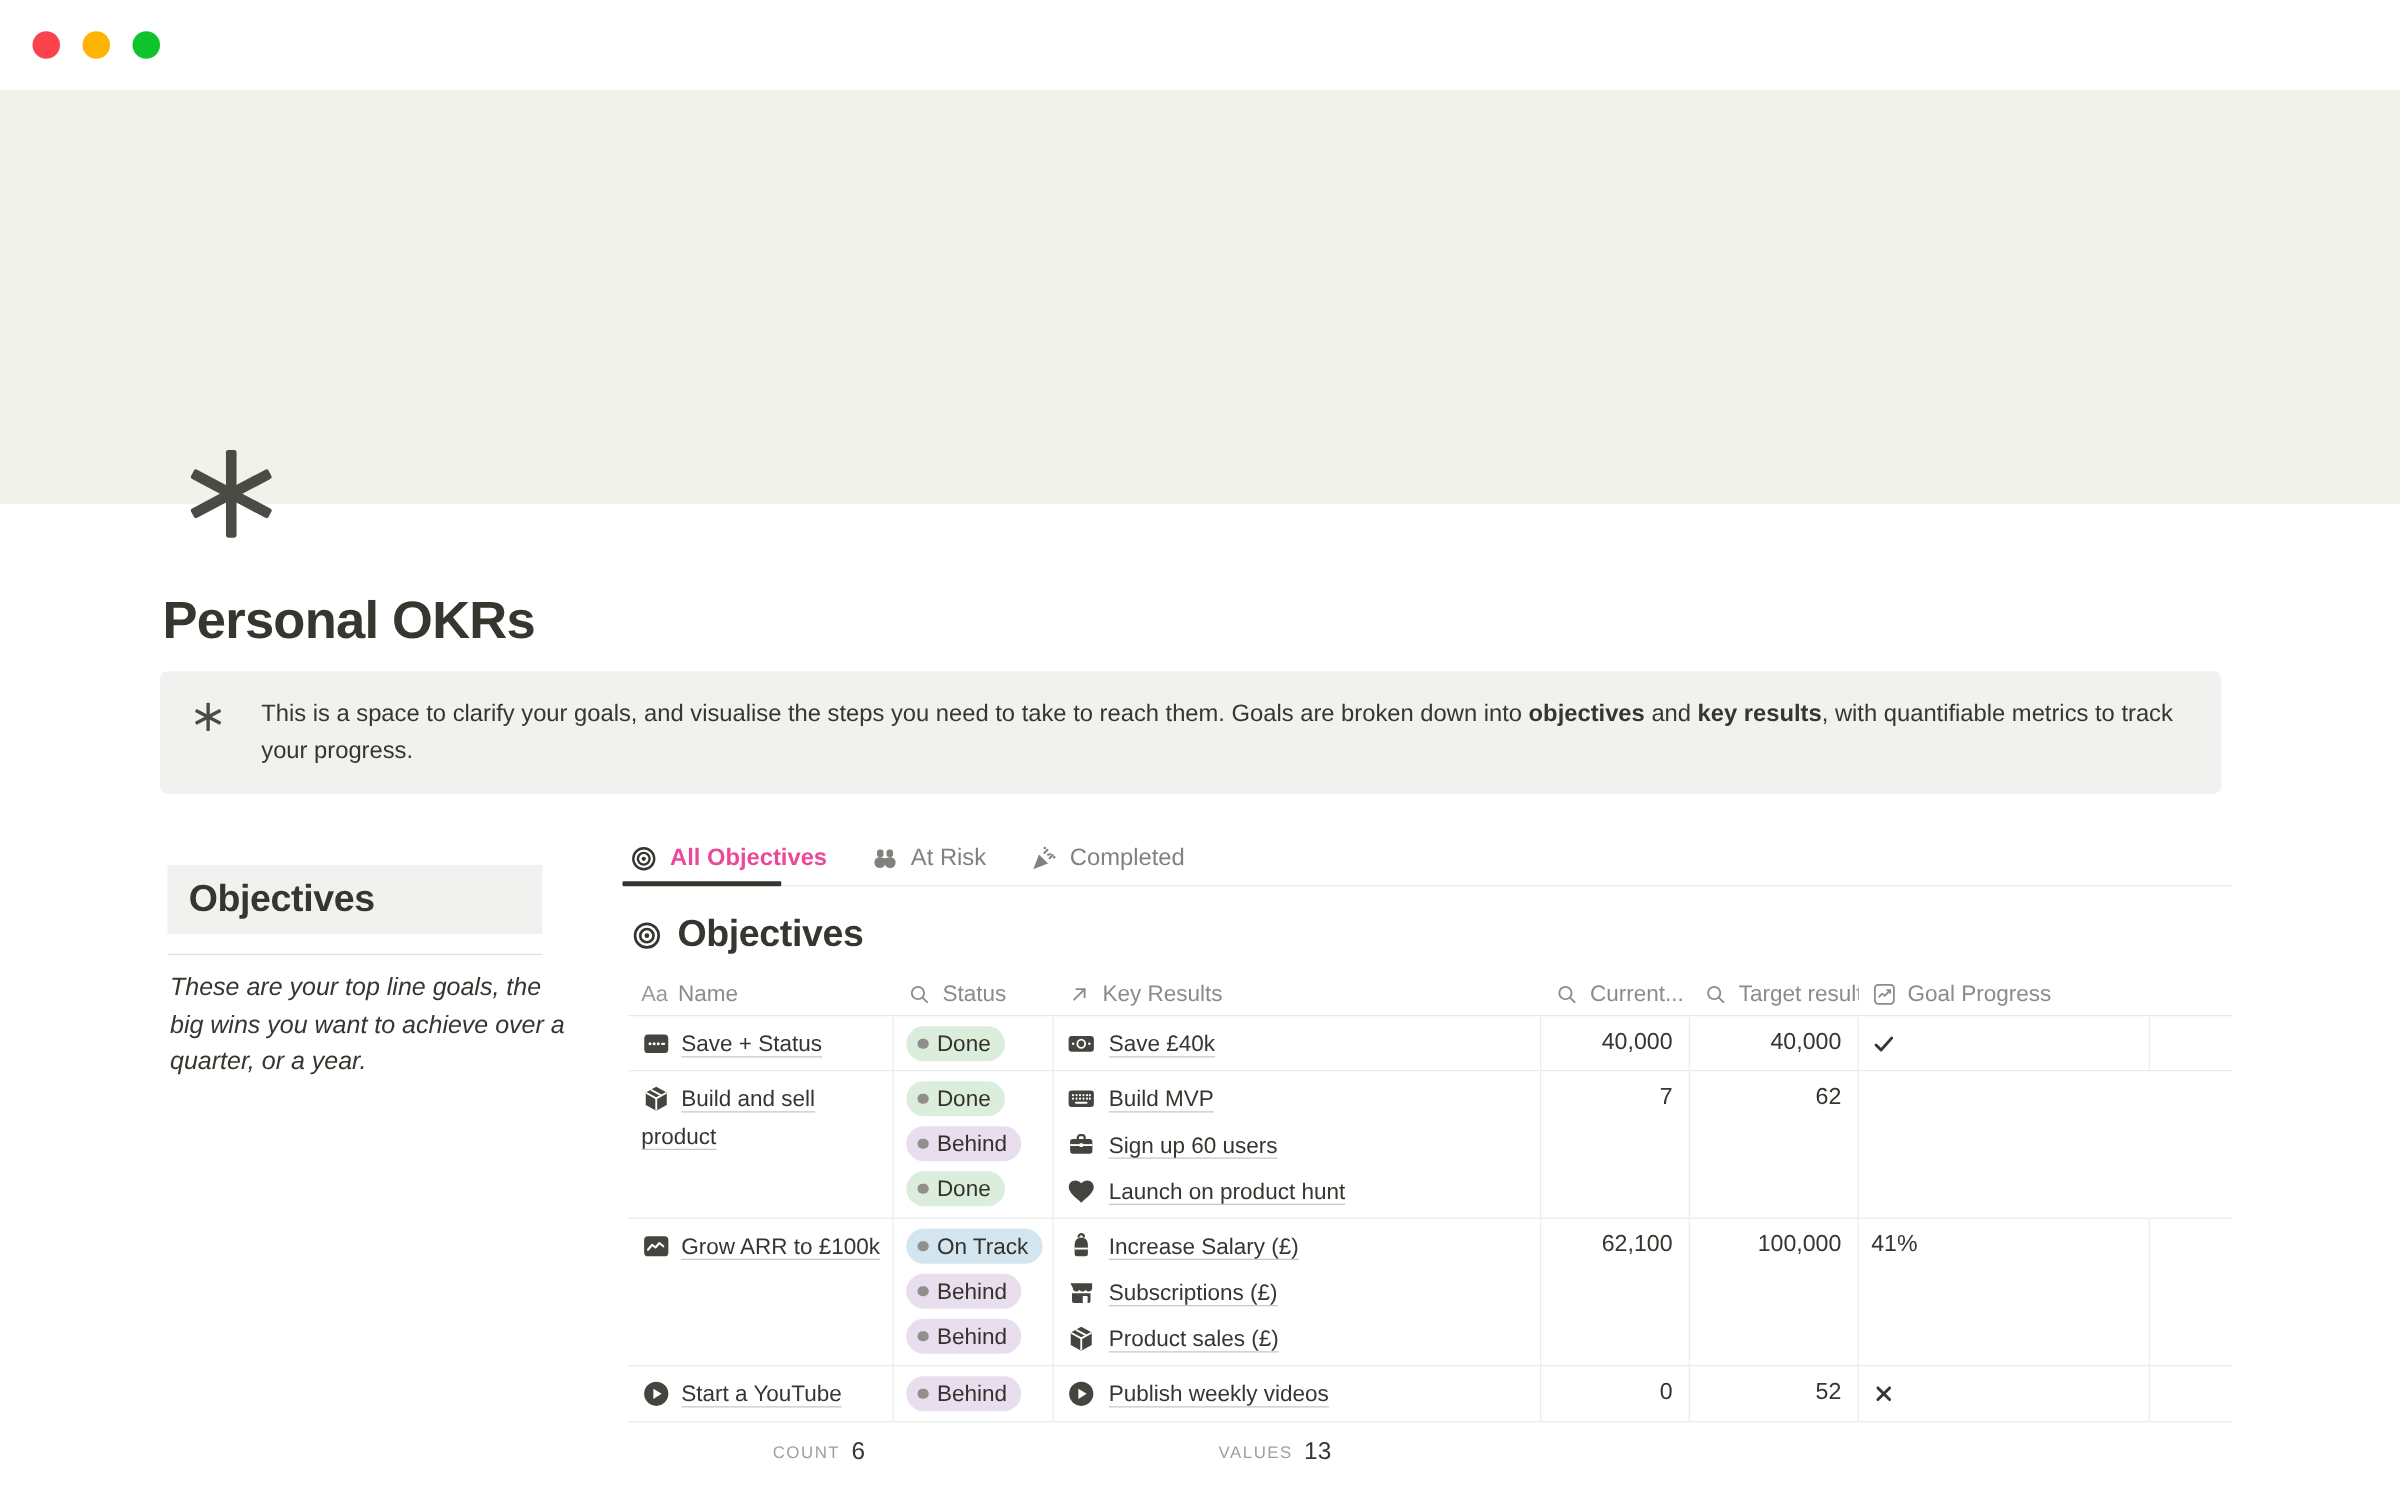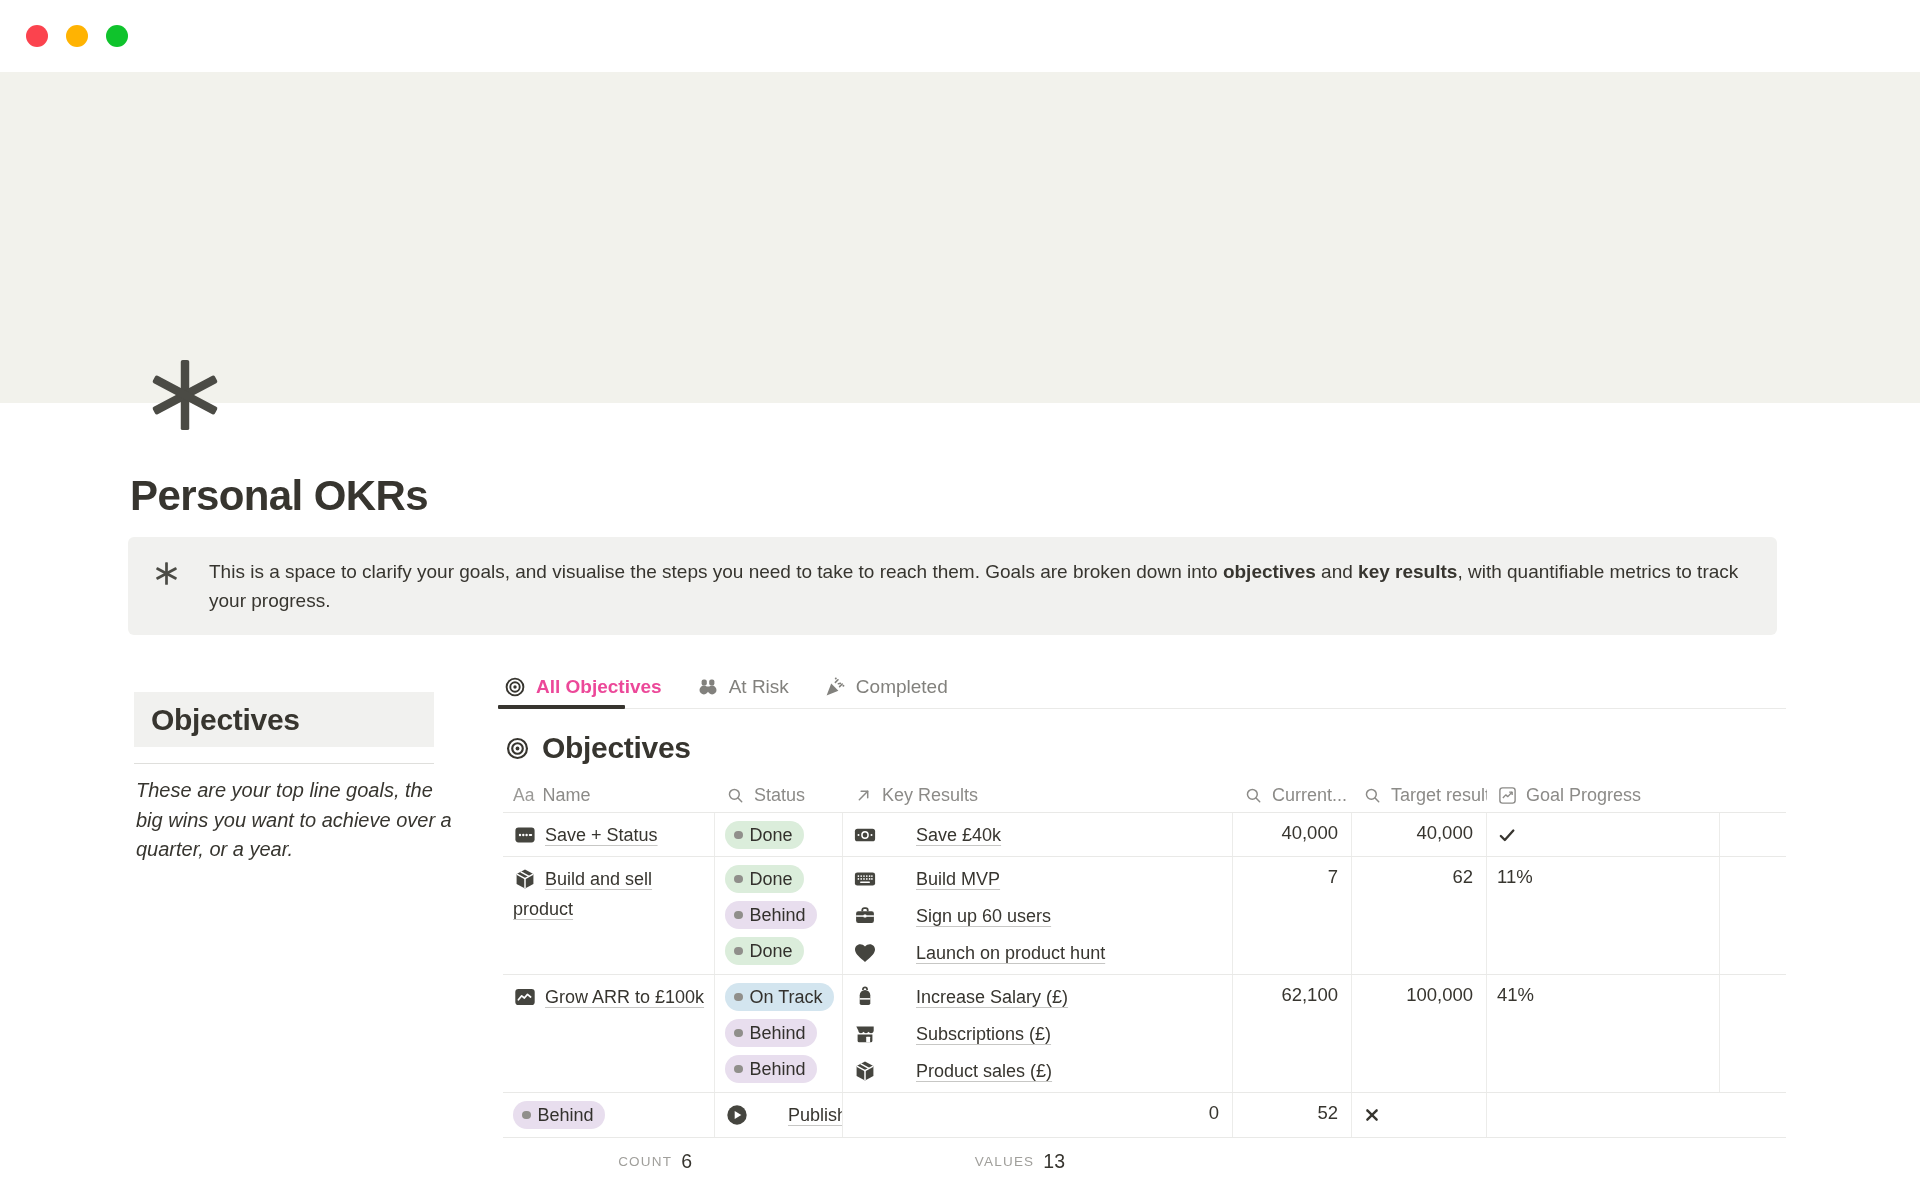--- a/index.html
+++ b/index.html
@@ -52,21 +52,21 @@
   .td.name { padding:7px 6px 7px 10px; font-size:18px; font-weight:500; line-height:30px; }
   .icon-inline { display:inline-block; width:24px; height:24px; vertical-align:-6px; margin-right:8px; }
   .icon-inline svg { width:24px; height:24px; display:block; }
   .link-text { text-decoration:underline; text-decoration-color:rgba(55,53,47,0.28); text-decoration-thickness:1px; text-underline-offset:3.5px; cursor:pointer; }
 
   .td.status { display:flex; flex-direction:column; align-items:flex-start; gap:8px; padding:8px 6px 6px 10px; }
   .pill { display:inline-flex; align-items:center; height:28px; border-radius:14px; padding:0 11px 0 9px; font-size:18px; color:#33312D; white-space:nowrap; cursor:pointer; }
   .pill .pdot { width:8.5px; height:8.5px; border-radius:50%; margin-right:7px; flex:none; }
 
   .td.kr { display:flex; flex-direction:column; gap:7px; padding:7px 6px 6px 10px; }
-  .kr-item { display:flex; align-items:center; font-size:18px; font-weight:500; line-height:30px; min-height:30px; white-space:nowrap;gap:29px; }
+  .kr-item { display:flex; align-items:center; font-size:18px; font-weight:500; line-height:30px; min-height:30px; white-space:nowrap; }
   .kr-item svg { width:24px; height:24px; margin-right:10px; flex:none; display:block; }
 
   .td.num { text-align:right; font-size:18.5px; padding:9px 13px 0 6px; color:#37352F; cursor:text; }
   .td.prog { font-size:18.5px; padding:9px 6px 0 10px; }
   .td.prog svg { width:20px; height:20px; display:block; margin-top:3px; }
 
   .calc { position:absolute; display:flex; align-items:center; gap:9px; cursor:pointer; }
   .calc .lbl { font-size:13.5px; letter-spacing:1.2px; color:#A09F9B; }
   .calc .val { font-size:19.5px; color:#37352F; }
   #calc-count { top:1150px; right:1228px; }
@@ -319,21 +319,20 @@
           </div>
           <div class="kr-item">
             <svg viewBox="0 0 24 24">
               <path d="M12 21.1l-1.6-1.5C5.2 15 2 12.1 2 8.5 2 5.6 4.3 3.3 7.2 3.3c1.7 0 3.4.8 4.8 2.2 1.4-1.4 3.1-2.2 4.8-2.2 2.9 0 5.2 2.3 5.2 5.2 0 3.6-3.2 6.5-8.4 11.1z" fill="#45453F"></path>
             </svg>
             <span class="link-text">Launch on product hunt</span>
           </div>
         </div>
         <div class="td num"><span>7</span></div>
         <div class="td num"><span>62</span></div>
-        <div class="td prog"><span>11%</span></div>
         <div class="td"></div>
       </div>
       <div class="grid-row trow" style="height:118px">
         <div class="td name"><span class="icon-inline"><svg viewBox="0 0 24 24">
               <rect x="2.3" y="4" width="19.4" height="16" rx="3.1" fill="#45453F"></rect>
               <path d="M5.4 14.8l3.3-4 2.7 2.2 3.1-3.6 3.1 2.6" fill="none" stroke="#fff" stroke-width="1.7" stroke-linecap="round" stroke-linejoin="round"></path>
             </svg></span><span class="link-text">Grow ARR to £100k</span></div>
         <div class="td status">
           <span class="pill" style="background:#D3E5EF">
             <span class="pdot" style="background:#908F8B"></span>
@@ -378,20 +377,24 @@
             </svg>
             <span class="link-text">Product sales (£)</span>
           </div>
         </div>
         <div class="td num"><span>62,100</span></div>
         <div class="td num"><span>100,000</span></div>
         <div class="td prog"><span>41%</span></div>
         <div class="td"></div>
       </div>
       <div class="grid-row trow" style="height:45px">
+        <div class="td name"><span class="icon-inline"><svg viewBox="0 0 24 24">
+              <circle cx="12" cy="12" r="9.7" fill="#45453F"></circle>
+              <path d="M9.7 7.9l6.6 4.1-6.6 4.1z" fill="#fff"></path>
+            </svg></span><span class="link-text">Start a YouTube</span></div>
         <div class="td status">
           <span class="pill" style="background:#E8DEEE">
             <span class="pdot" style="background:#908F8B"></span>
             <span>Behind</span>
           </span>
         </div>
         <div class="td kr">
           <div class="kr-item">
             <svg viewBox="0 0 24 24">
               <circle cx="12" cy="12" r="9.7" fill="#45453F"></circle>

